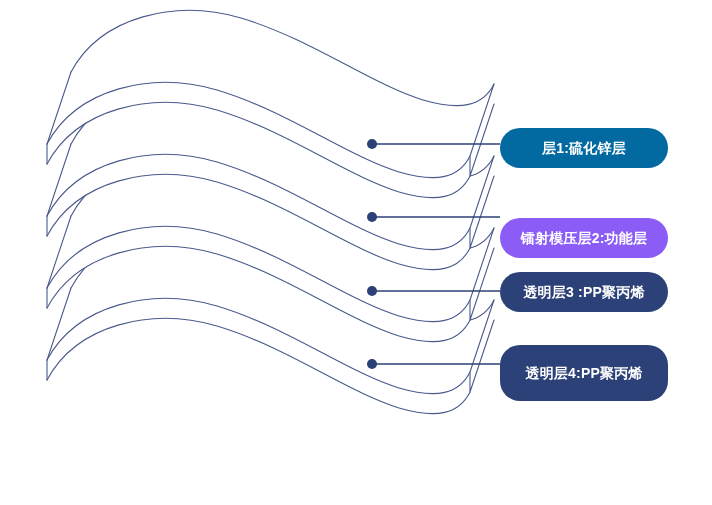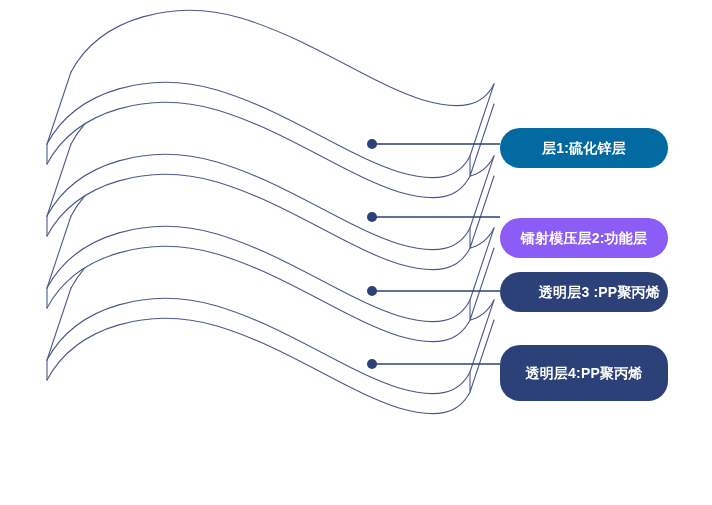--- a/index.html
+++ b/index.html
@@ -102,21 +102,21 @@
       </g>
   </svg>
 
   <div id="labels-group">
     <div class="label-pill" style="left: 500px; top: 128px; width: 168px; height: 40px; border-radius: 20px; background: #0369a1;">
       <span class="label-pill-text">层1:硫化锌层</span>
     </div>
     <div class="label-pill" style="left: 500px; top: 198px; width: 168px; height: 40px; border-radius: 20px; background: #8b5cf6; margin-top: 20px;">
       <span class="label-pill-text">镭射模压层2:功能层</span>
     </div>
-    <div class="label-pill" style="left: 500px; top: 272px; width: 168px; height: 40px; border-radius: 20px; background: rgb(44, 65, 119); justify-content: flex-end;">
+    <div class="label-pill" style="left: 500px; top: 272px; width: 168px; height: 40px; border-radius: 20px; background: rgb(44, 65, 119);">
       <span class="label-pill-text">透明层3 :PP聚丙烯</span>
     </div>
     <div class="label-pill" style="left: 500px; top: 345px; width: 168px; height: 56px; border-radius: 20px; background: rgb(44, 65, 119);">
       <span class="label-pill-text">透明层4:PP聚丙烯</span>
     </div>
   </div>
 
 </div>
 
 </body></html>

